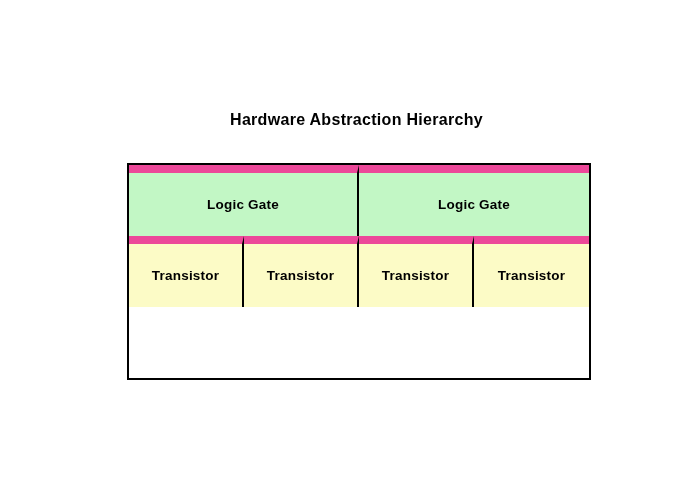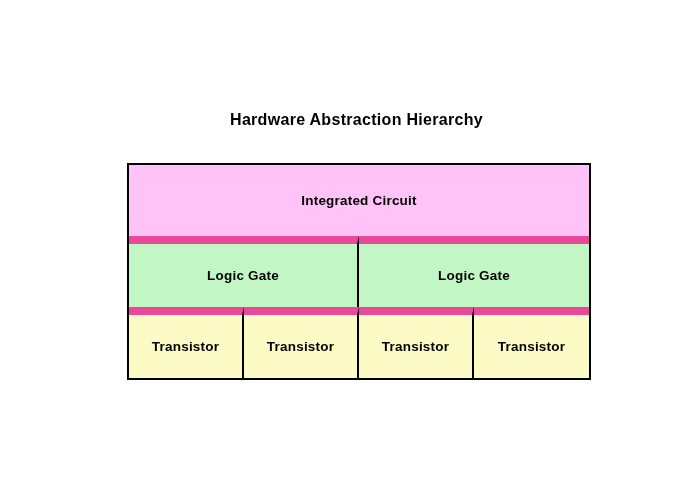--- a/index.html
+++ b/index.html
@@ -57,21 +57,20 @@
 </style>
 </head>
 <body>
 
 <div class="canvas">
 
   <div class="title">Hardware Abstraction Hierarchy</div>
 
   <div class="diagram">
 
-    <div class="cell span4" style="background-color: rgb(255, 195, 248);">Integrated Circuit</div>
 
     <div class="cell span2 bt br" style="background-color: rgb(194, 247, 197);">Logic Gate</div>
     <div class="cell span2 bt" style="background-color: rgb(194, 247, 197);">Logic Gate</div>
 
     <div class="cell bt br" style="background-color: rgb(252, 251, 198);">Transistor</div>
     <div class="cell bt br" style="background-color: rgb(252, 251, 198);">Transistor</div>
     <div class="cell bt br" style="background-color: rgb(252, 251, 198);">Transistor</div>
     <div class="cell bt" style="background-color: rgb(252, 251, 198);">Transistor</div>
 
   </div>

